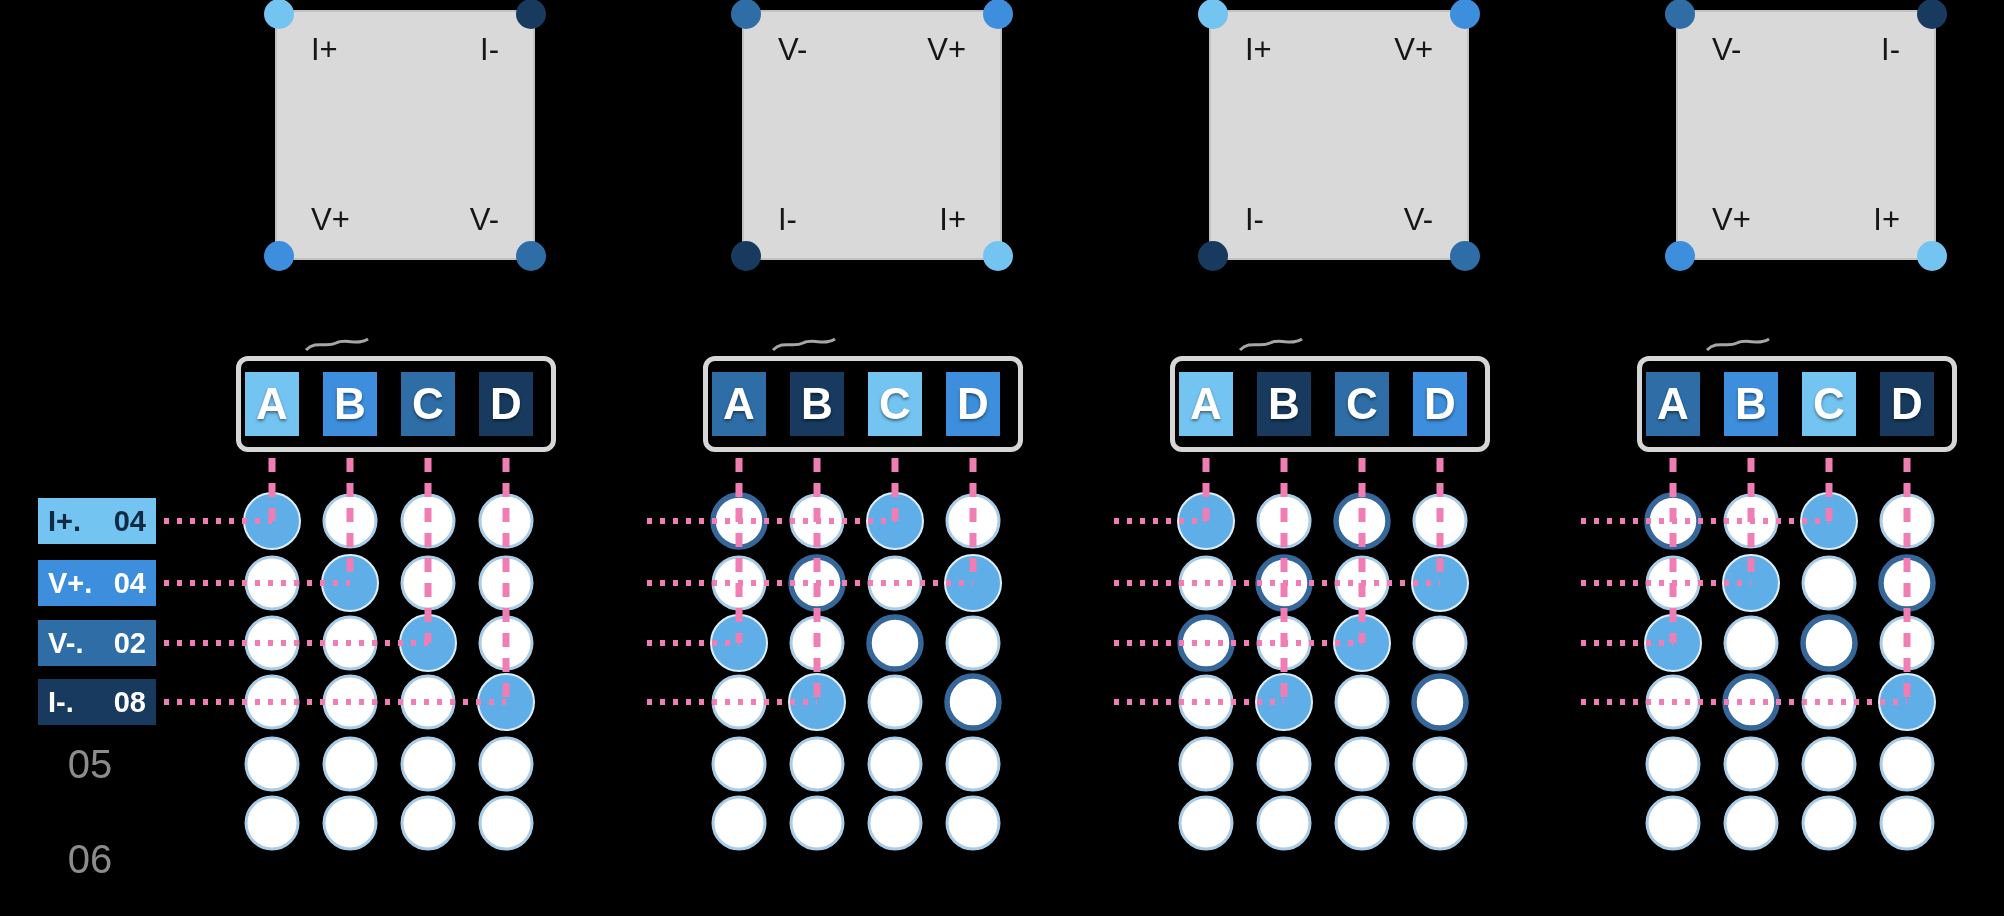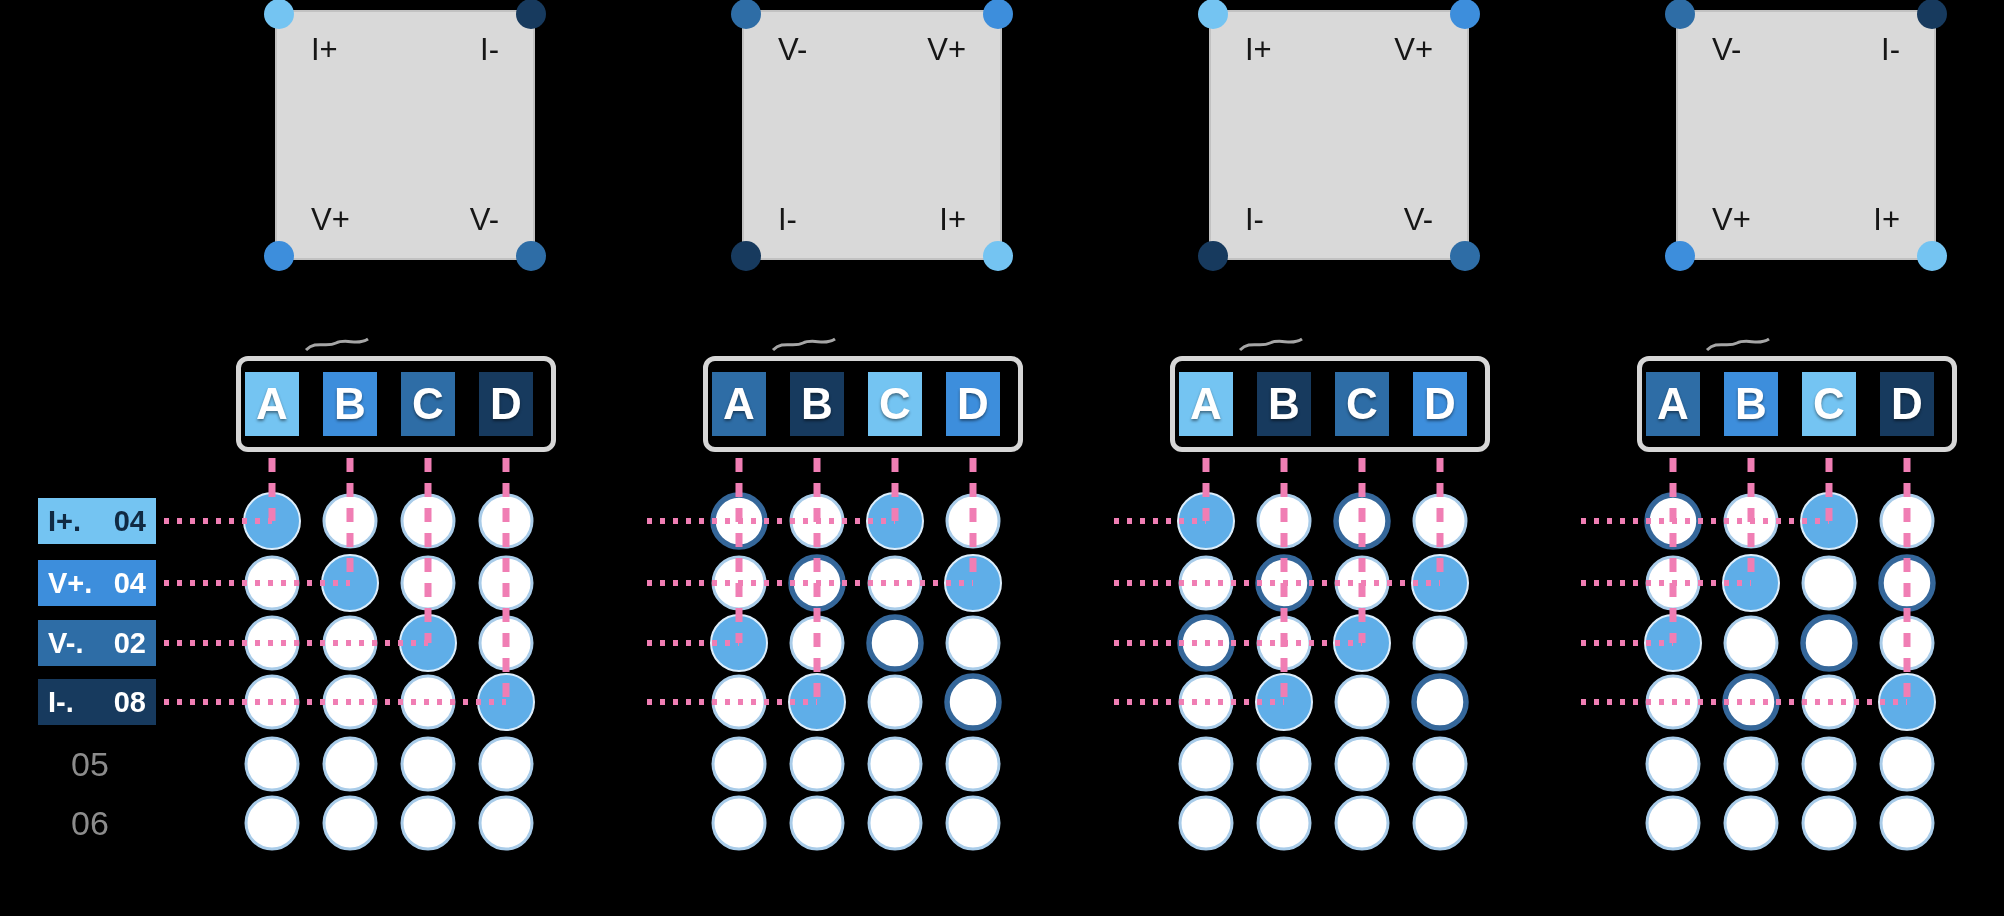--- a/index.html
+++ b/index.html
@@ -8,21 +8,21 @@
     font-family:"Liberation Sans","DejaVu Sans",sans-serif;
   }
   .row-label{
     position:absolute;left:38px;width:118px;height:46px;
     display:flex;align-items:center;justify-content:space-between;
     padding:0 10px;box-sizing:border-box;
     font-weight:bold;font-size:29px;
   }
   .row-num-gray{
     position:absolute;left:50px;width:80px;height:46px;line-height:46px;
-    text-align:center;font-size:34px;font-weight:500;
+    text-align:center;font-size:40px;font-weight:500;
   }
   #rl-0{top:498px}#rl-1{top:560px}#rl-2{top:620px}#rl-3{top:679px}
   #rl-4{top:741px}#rl-5{top:800px}
   .sample-square{position:absolute;width:260px;height:250px;border-radius:4px;box-sizing:border-box;}
   .corner-label{position:absolute;font-size:31px;color:#161616;}
   .corner-label.tl{left:34px;top:20px}
   .corner-label.tr{right:34px;top:20px}
   .corner-label.bl{left:34px;bottom:20px}
   .corner-label.br{right:34px;bottom:20px}
   .corner-dot{position:absolute;width:30px;height:30px;border-radius:50%;}
@@ -57,21 +57,21 @@
     </div>
     <div class="row-label" id="rl-2" style="background: rgb(46, 109, 166); color: rgb(255, 255, 255);">
       <span>V-.</span>
       <span>02</span>
     </div>
     <div class="row-label" id="rl-3" style="background: rgb(23, 58, 94); color: rgb(255, 255, 255);">
       <span>I-.</span>
       <span>08</span>
     </div>
     <div class="row-num-gray" id="rl-4" style="color: rgb(140, 140, 140);">05</div>
-    <div class="row-num-gray" id="rl-5" style="color: rgb(140, 140, 140);">06</div>
+    <div class="row-num-gray" id="rl-5" style="color: rgb(140, 140, 140); margin-top: 36px;">06</div>
   </div>
 <div class="sample-square" style="left: 275px; top: 10px; background: rgb(217, 217, 217); border: 2px solid rgb(194, 194, 194);">
       <div class="corner-label tl">I+</div>
       <div class="corner-dot tl" style="background: rgb(116, 196, 242);"></div>
       <div class="corner-label tr">I-</div>
       <div class="corner-dot tr" style="background: rgb(23, 58, 94);"></div>
       <div class="corner-label bl">V+</div>
       <div class="corner-dot bl" style="background: rgb(61, 142, 220);"></div>
       <div class="corner-label br">V-</div>
       <div class="corner-dot br" style="background: rgb(46, 109, 166);"></div>

